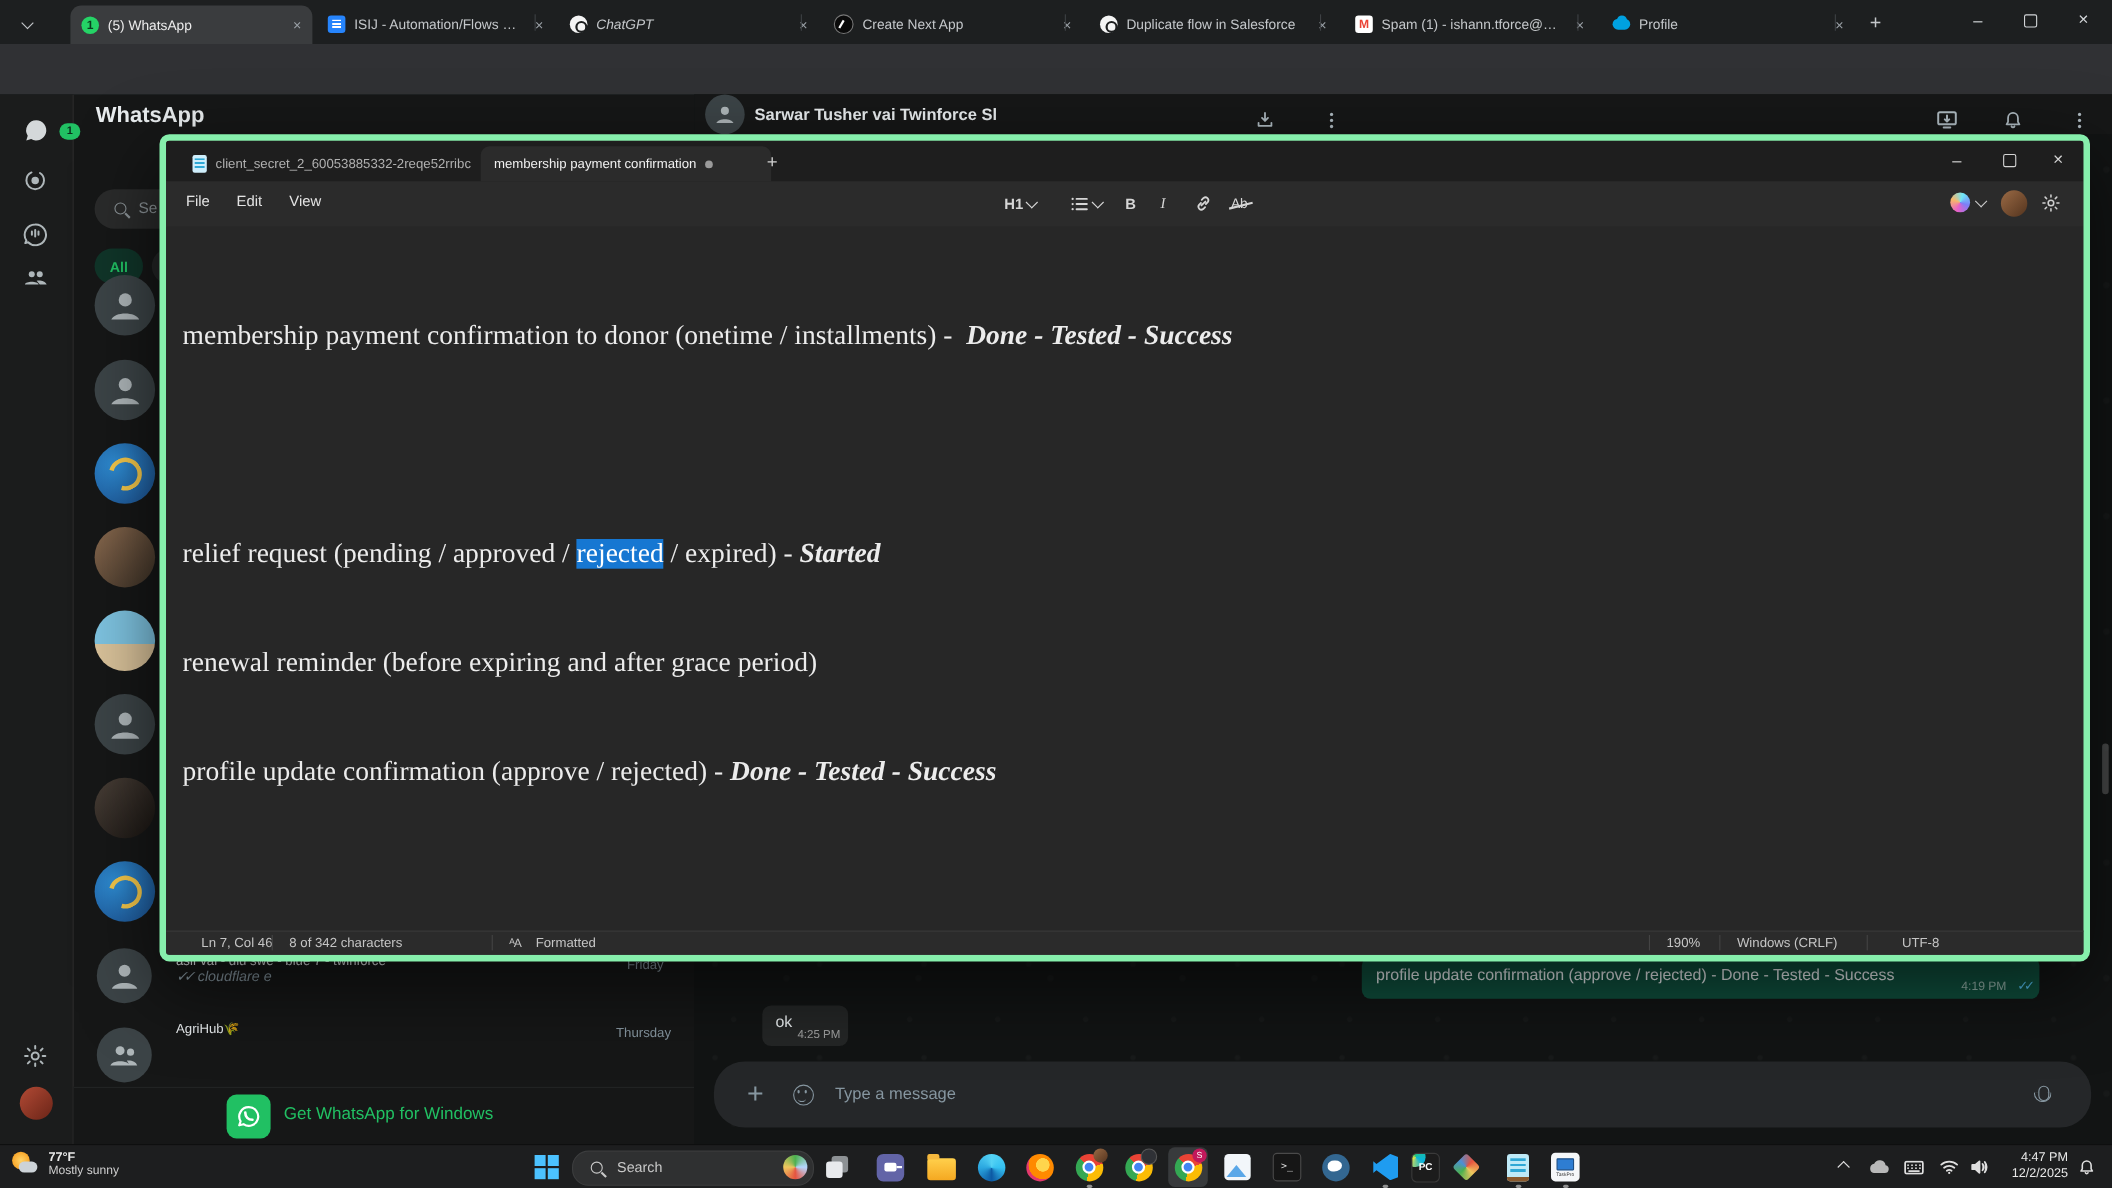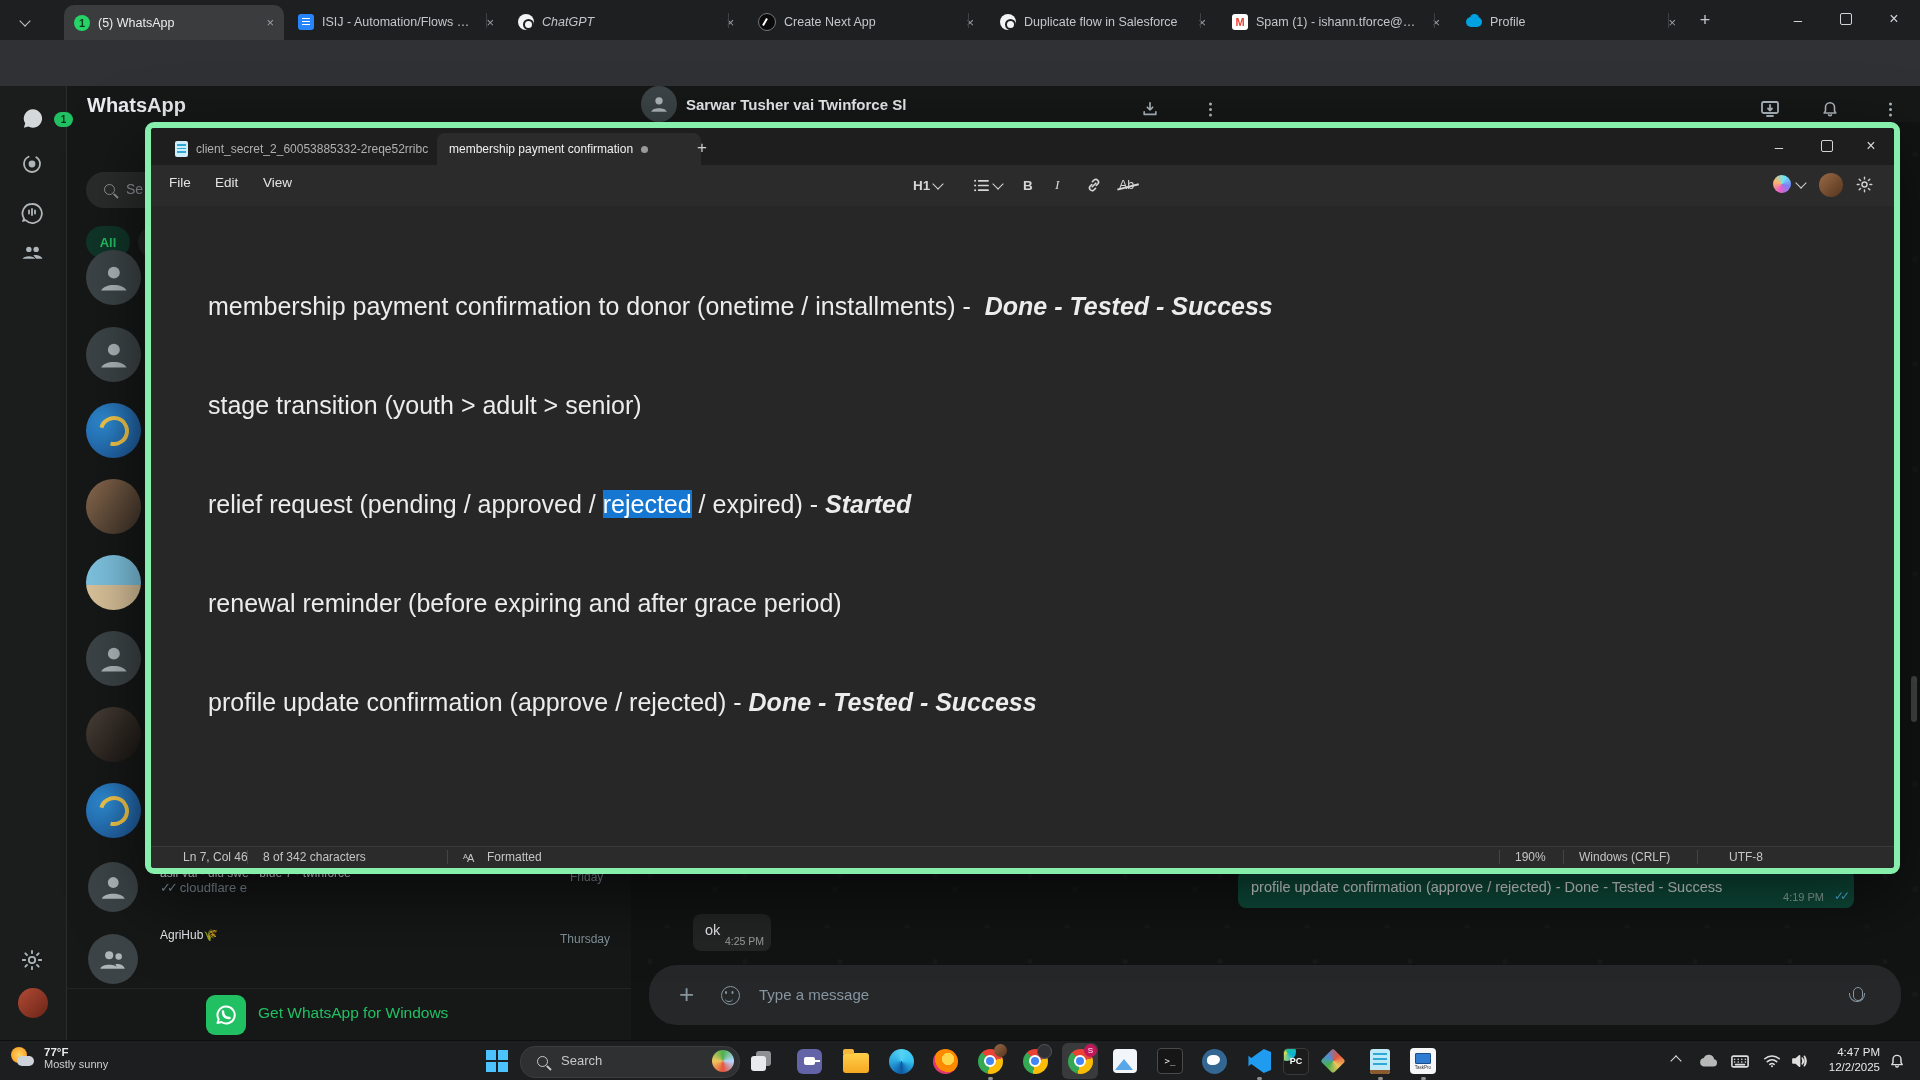--- a/index.html
+++ b/index.html
@@ -103,21 +103,21 @@
   .unsaved-dot{width:7px;height:7px;border-radius:50%;background:#9a9a9a;flex:none;}
   .np-wc{position:absolute;top:1px;width:40px;height:34px;display:flex;align-items:center;justify-content:center;color:#d4d4d4;}
   #np-menubar{position:absolute;left:0;top:37px;width:100%;height:41px;background:#2b2b2b;}
   .np-menu{position:absolute;top:10px;font-size:13.5px;color:#e4e4e4;}
   .np-tbico{position:absolute;top:9px;height:22px;display:flex;align-items:center;gap:4px;color:#d6d6d6;font-size:13.5px;}
   .ab-strike{position:relative;}
   .ab-strike::after{content:"";position:absolute;left:-2px;top:55%;width:22px;height:1.5px;background:currentColor;transform:rotate(-14deg);}
   .copilot{width:18px;height:18px;border-radius:50%;background:conic-gradient(from 20deg,#6ee7f8,#7c7ff7,#e960c8,#f8b76a,#6ee7f8);}
   .np-avatar{width:24px;height:24px;border-radius:50%;background:linear-gradient(135deg,#9a6a45,#54341e);}
   #np-editor{position:absolute;left:0;top:78px;width:100%;height:640px;background:#272727;}
-  .np-line{position:absolute;left:15px;font-family:Liberation Sans, sans-serif;font-size:25px;color:#ececec;white-space:pre;margin-left:42px;}
+  .np-line{position:absolute;left:15px;font-family:Liberation Serif, serif;font-size:25px;color:#ececec;white-space:pre;}
   .np-line b i, .np-line i b{letter-spacing:0;}
   .np-sel{background:#1677d2;color:#fff;}
   #np-status{position:absolute;left:0;top:718px;width:100%;height:22px;background:#2b2b2b;border-top:1px solid #3a3a3a;font-size:12px;color:#c5c5c5;padding-left:16px;}
   .np-st{position:absolute;top:3px;white-space:nowrap;}
   .np-ssep{position:absolute;top:3px;width:1px;height:14px;background:#444;}
   .fmt-ico{font-size:11px;letter-spacing:-1px;}
 
   
   #taskbar{left:0;top:1040px;width:1920px;height:40px;background:#1d1e1f;border-top:1px solid #0e0f0f;}
   .tbitem{position:absolute;top:7px;width:26px;height:26px;display:flex;align-items:center;justify-content:center;}
@@ -324,21 +324,21 @@
     <div class="av tf" style="left:86px;top:697px;"></div>
 
     <div class="av" style="left:88px;top:776px;width:50px;height:50px;">
         <svg class="fillico" viewBox="0 0 24 24">
           <circle cx="12" cy="8.5" r="4"></circle>
           <path d="M3.5 20.5c1.8-5 15.2-5 17 0z"></path>
         </svg>
       </div>
     <div class="row-name" style="left:160px;top:780px;">asif vai - diu swe - blue 7 - twinforce</div>
     <div class="row-time" style="left:570px;top:784px;">Friday</div>
-    <div class="row-sub" style="left:160px;top:794px;"><span class="ticks">✓✓</span><span>cloudflare e</span></div>
+    <div class="row-sub" style="left:160px;top:794px;font-style:italic;"><span class="ticks">✓✓</span><span>cloudflare e</span></div>
 
     <div class="av" style="left:88px;top:848px;width:50px;height:50px;">
         <svg class="fillico" viewBox="0 0 24 24">
           <circle cx="9" cy="9" r="3"></circle>
           <circle cx="16" cy="10" r="2.4"></circle>
           <path d="M2.5 19c.8-4 12.2-4 13 0zM13.5 15.6c2.8-.4 6.3.5 7 3.4h-5"></path>
         </svg>
       </div>
     <div class="row-name" style="left:160px;top:842px;">AgriHub🌾</div>
     <div class="row-time" style="left:560px;top:846px;">Thursday</div>
@@ -466,21 +466,20 @@
       <div class="abs" style="left:1704px;top:10px;width:20px;height:20px;color:#cfcfcf;">
         <svg class="lineico" width="19" height="19" viewBox="0 0 24 24">
             <circle cx="12" cy="12" r="3.2"></circle>
             <path d="M12 2.8v2.4M12 18.8v2.4M2.8 12h2.4M18.8 12h2.4M5.3 5.3l1.7 1.7M17 17l1.7 1.7M18.7 5.3L17 7M7 17l-1.7 1.7"></path>
           </svg>
       </div>
     </div>
 
     <div id="np-editor">
       <div class="np-line" style="top:86px;"><span>membership payment confirmation to donor (onetime / installments) -  </span><b><i>Done - Tested - Success</i></b></div>
-      <div class="np-line" style="top:185px;"><span>stage transition (youth &gt; adult &gt; senior)</span></div>
       <div class="np-line" style="top:284px;"><span>relief request (pending / approved / </span><span class="np-sel">rejected</span><span> / expired) - </span><b><i>Started</i></b></div>
       <div class="np-line" style="top:383px;"><span>renewal reminder (before expiring and after grace period)</span></div>
       <div class="np-line" style="top:482px;"><span>profile update confirmation (approve / rejected) - </span><b><i>Done - Tested - Success</i></b></div>
     </div>
 
     <div id="np-status">
       <span class="np-st" style="left:32px;">Ln 7, Col 46</span>
       <span class="np-ssep" style="left:96px;"></span>
       <span class="np-st" style="left:112px;">8 of 342 characters</span>
       <span class="np-ssep" style="left:296px;"></span>

